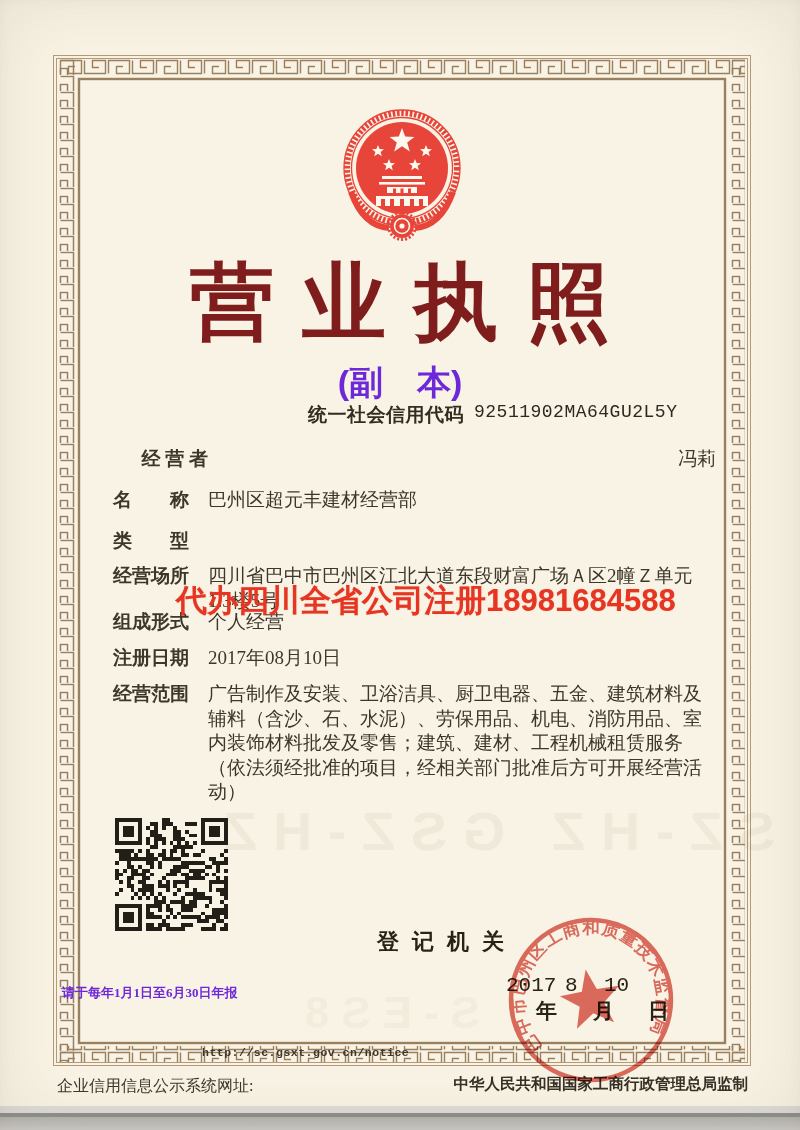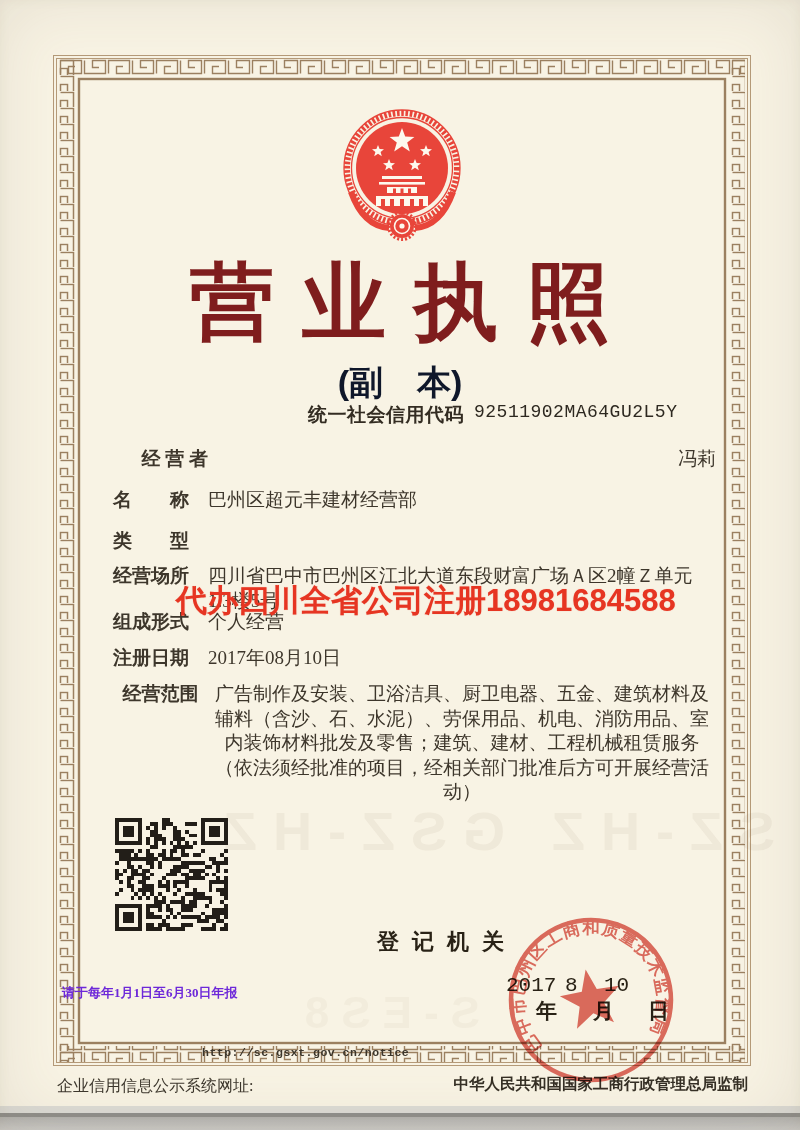--- a/index.html
+++ b/index.html
@@ -22,36 +22,36 @@
   .emblem{position:absolute;left:341px;top:104px;width:122px;height:152px;}
 
   .doc-title{
     position:absolute;left:0;top:256px;width:800px;text-align:center;
     font-family:"Liberation Sans","DejaVu Sans",sans-serif;font-weight:bold;
     font-size:84px;letter-spacing:28px;text-indent:28px;color:#7f1d1d;line-height:1.1;
   }
   .doc-subtitle{
     position:absolute;left:0;top:360px;width:800px;text-align:center;
     font-family:"Liberation Sans","DejaVu Sans",sans-serif;font-weight:bold;
-    font-size:34px;color:#0f172a;
+    font-size:34px;color:#6d28d9;
   }
   .credit-row{position:absolute;left:0;top:402px;width:800px;height:28px;color:#332c22;}
   .credit-label{position:absolute;left:308px;top:0;font-size:19px;font-weight:600;letter-spacing:.5px;}
   .credit-value{position:absolute;left:474px;top:0;
     font-family:"Liberation Mono","DejaVu Sans Mono",monospace;font-size:18px;letter-spacing:.5px;color:#2d2820;}
 
   .fields{position:absolute;left:113px;top:447px;width:600px;color:#3d362b;}
   .field-row{position:absolute;left:0;font-size:19px;line-height:24.5px;}
   .field-row:nth-of-type(1){top:0;text-align:right;}
   .field-row:nth-of-type(2){top:41px;}
   .field-row:nth-of-type(3){top:82px;}
   .field-row:nth-of-type(4){top:117px;}
   .field-row:nth-of-type(5){top:163px;}
   .field-row:nth-of-type(6){top:199px;}
-  .field-row:nth-of-type(7){top:235px;text-align:center;}
+  .field-row:nth-of-type(7){top:235px;}
   .field-label{position:absolute;left:0;top:0;width:95px;font-weight:600;white-space:nowrap;}
   .field-value{display:block;margin-left:95px;width:508px;}
 
   .watermark{
     position:absolute;left:176px;top:580px;width:560px;
     font-family:"Liberation Sans","DejaVu Sans",sans-serif;font-weight:bold;
     font-size:31px;color:#e63522;white-space:nowrap;z-index:5;
     text-shadow:0 0 1px rgba(230,53,34,.4);
   }
 

